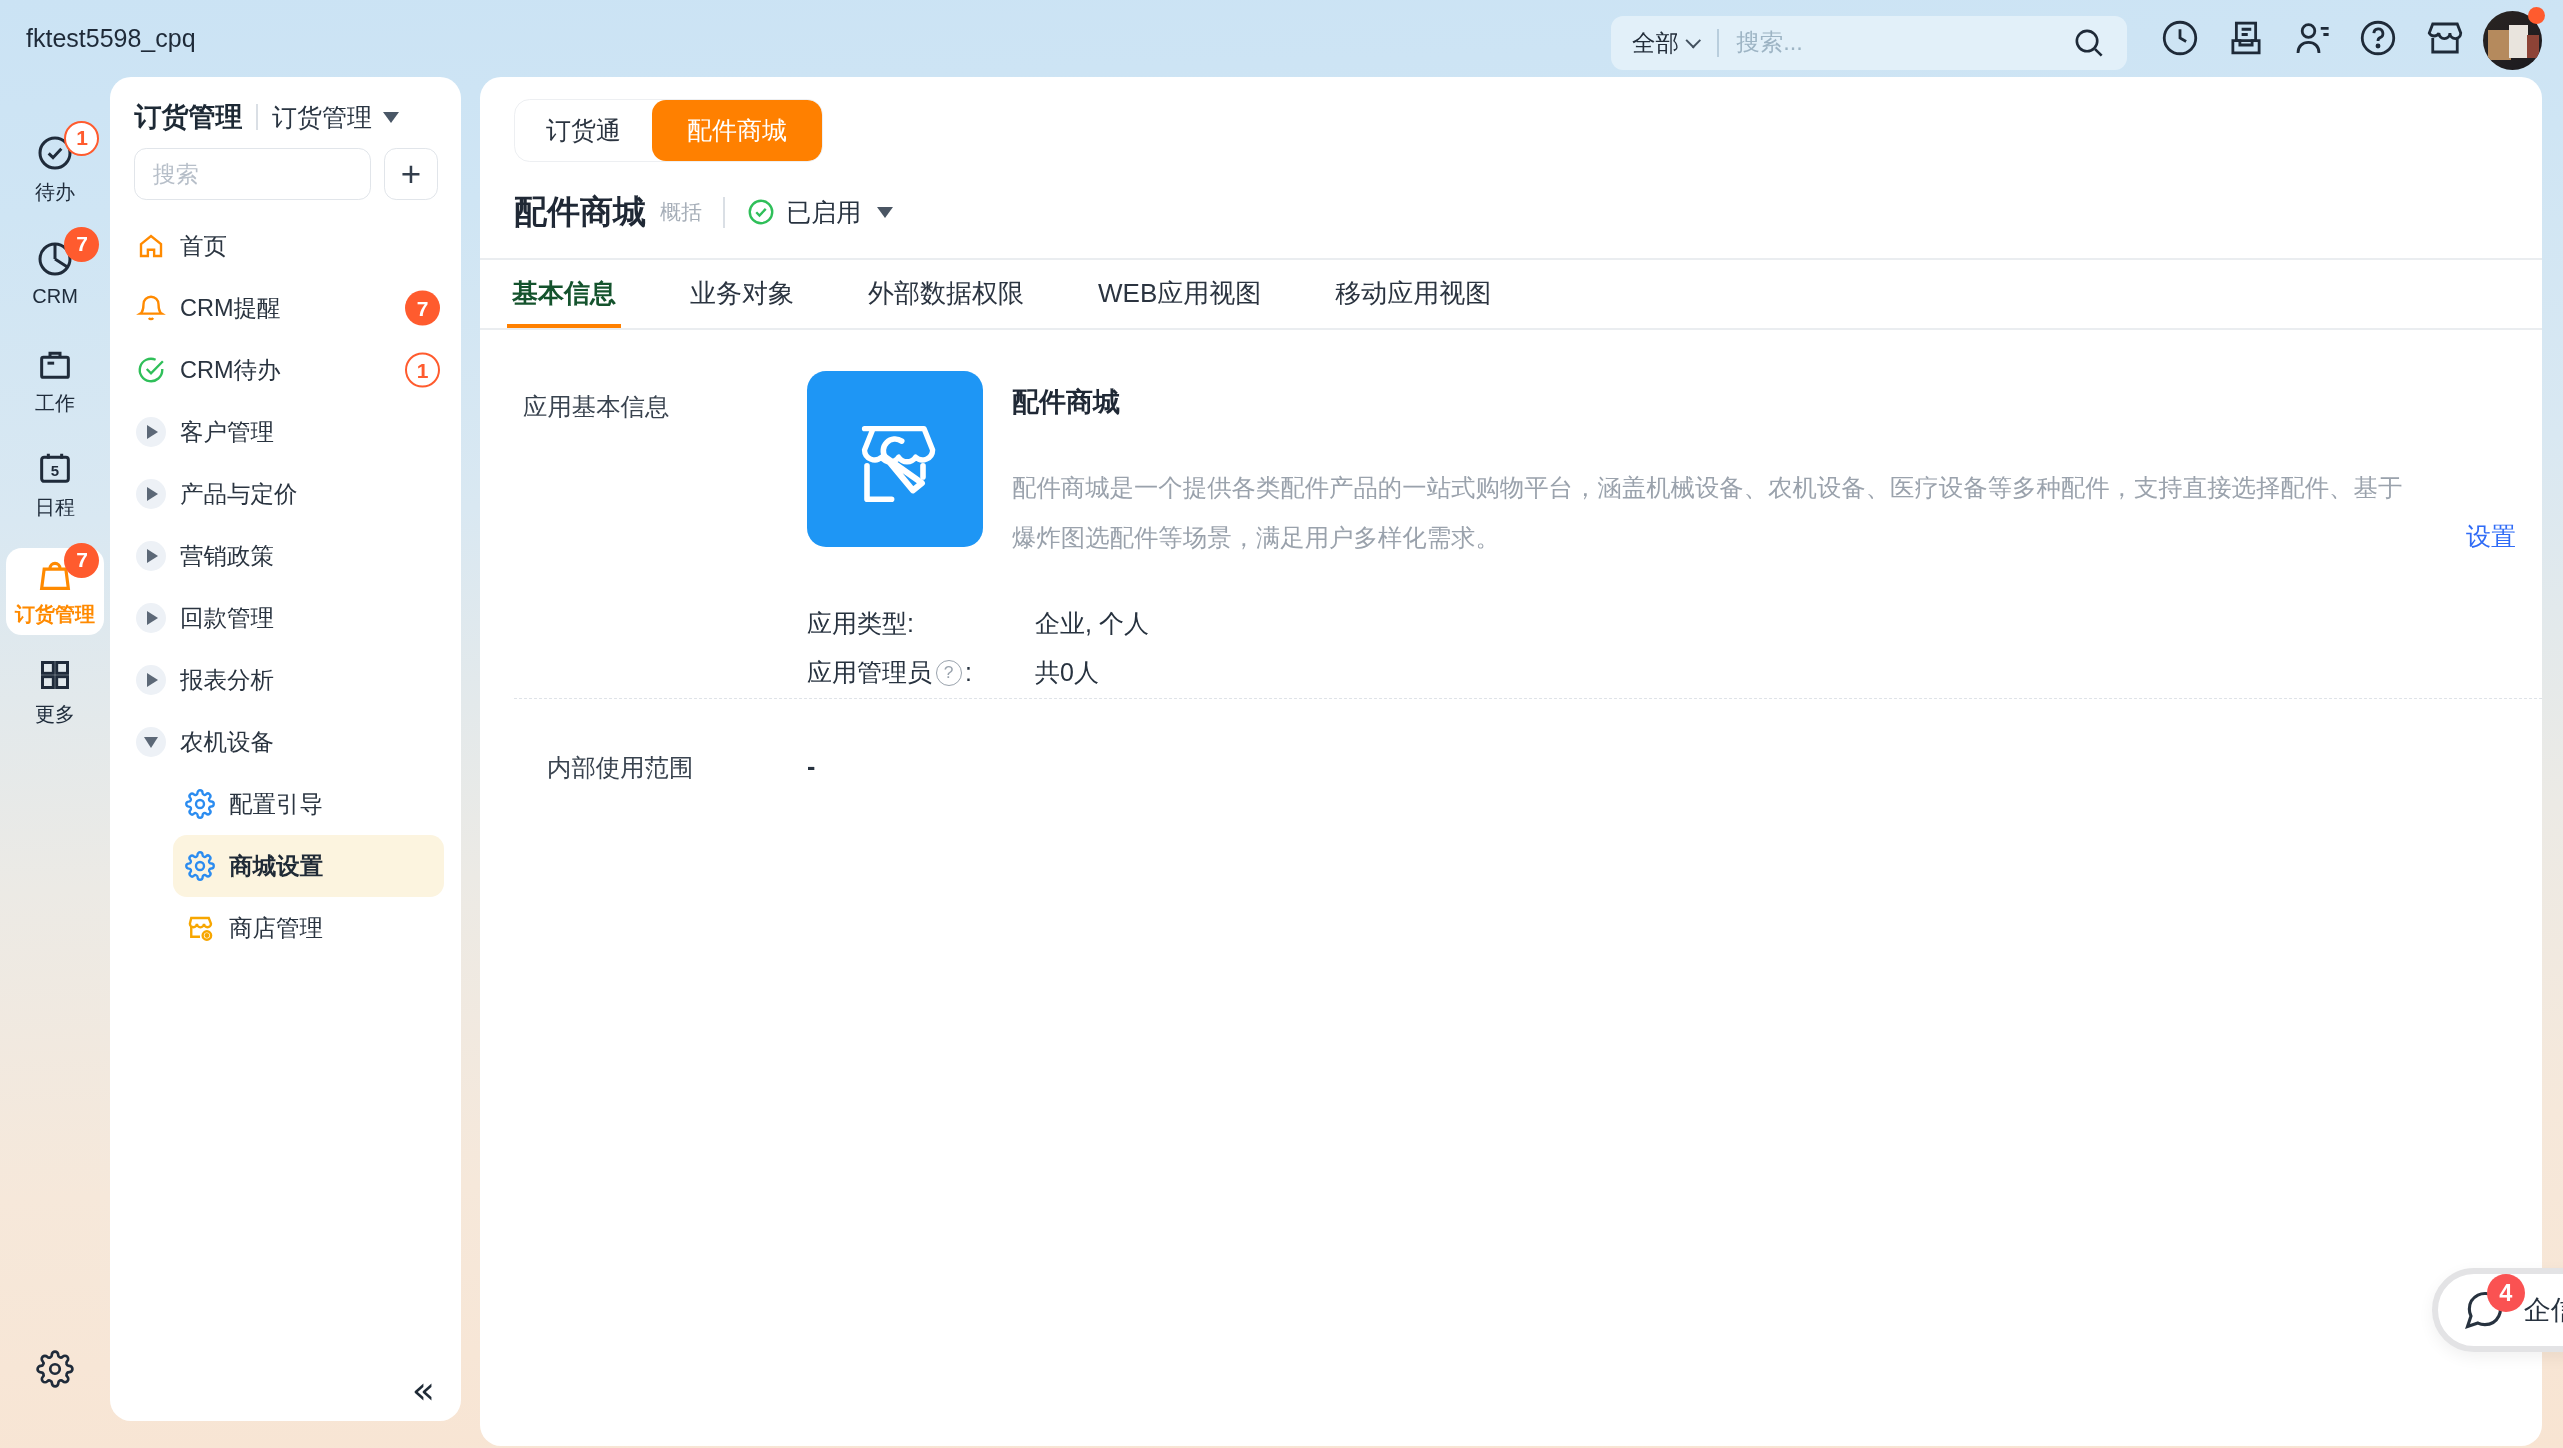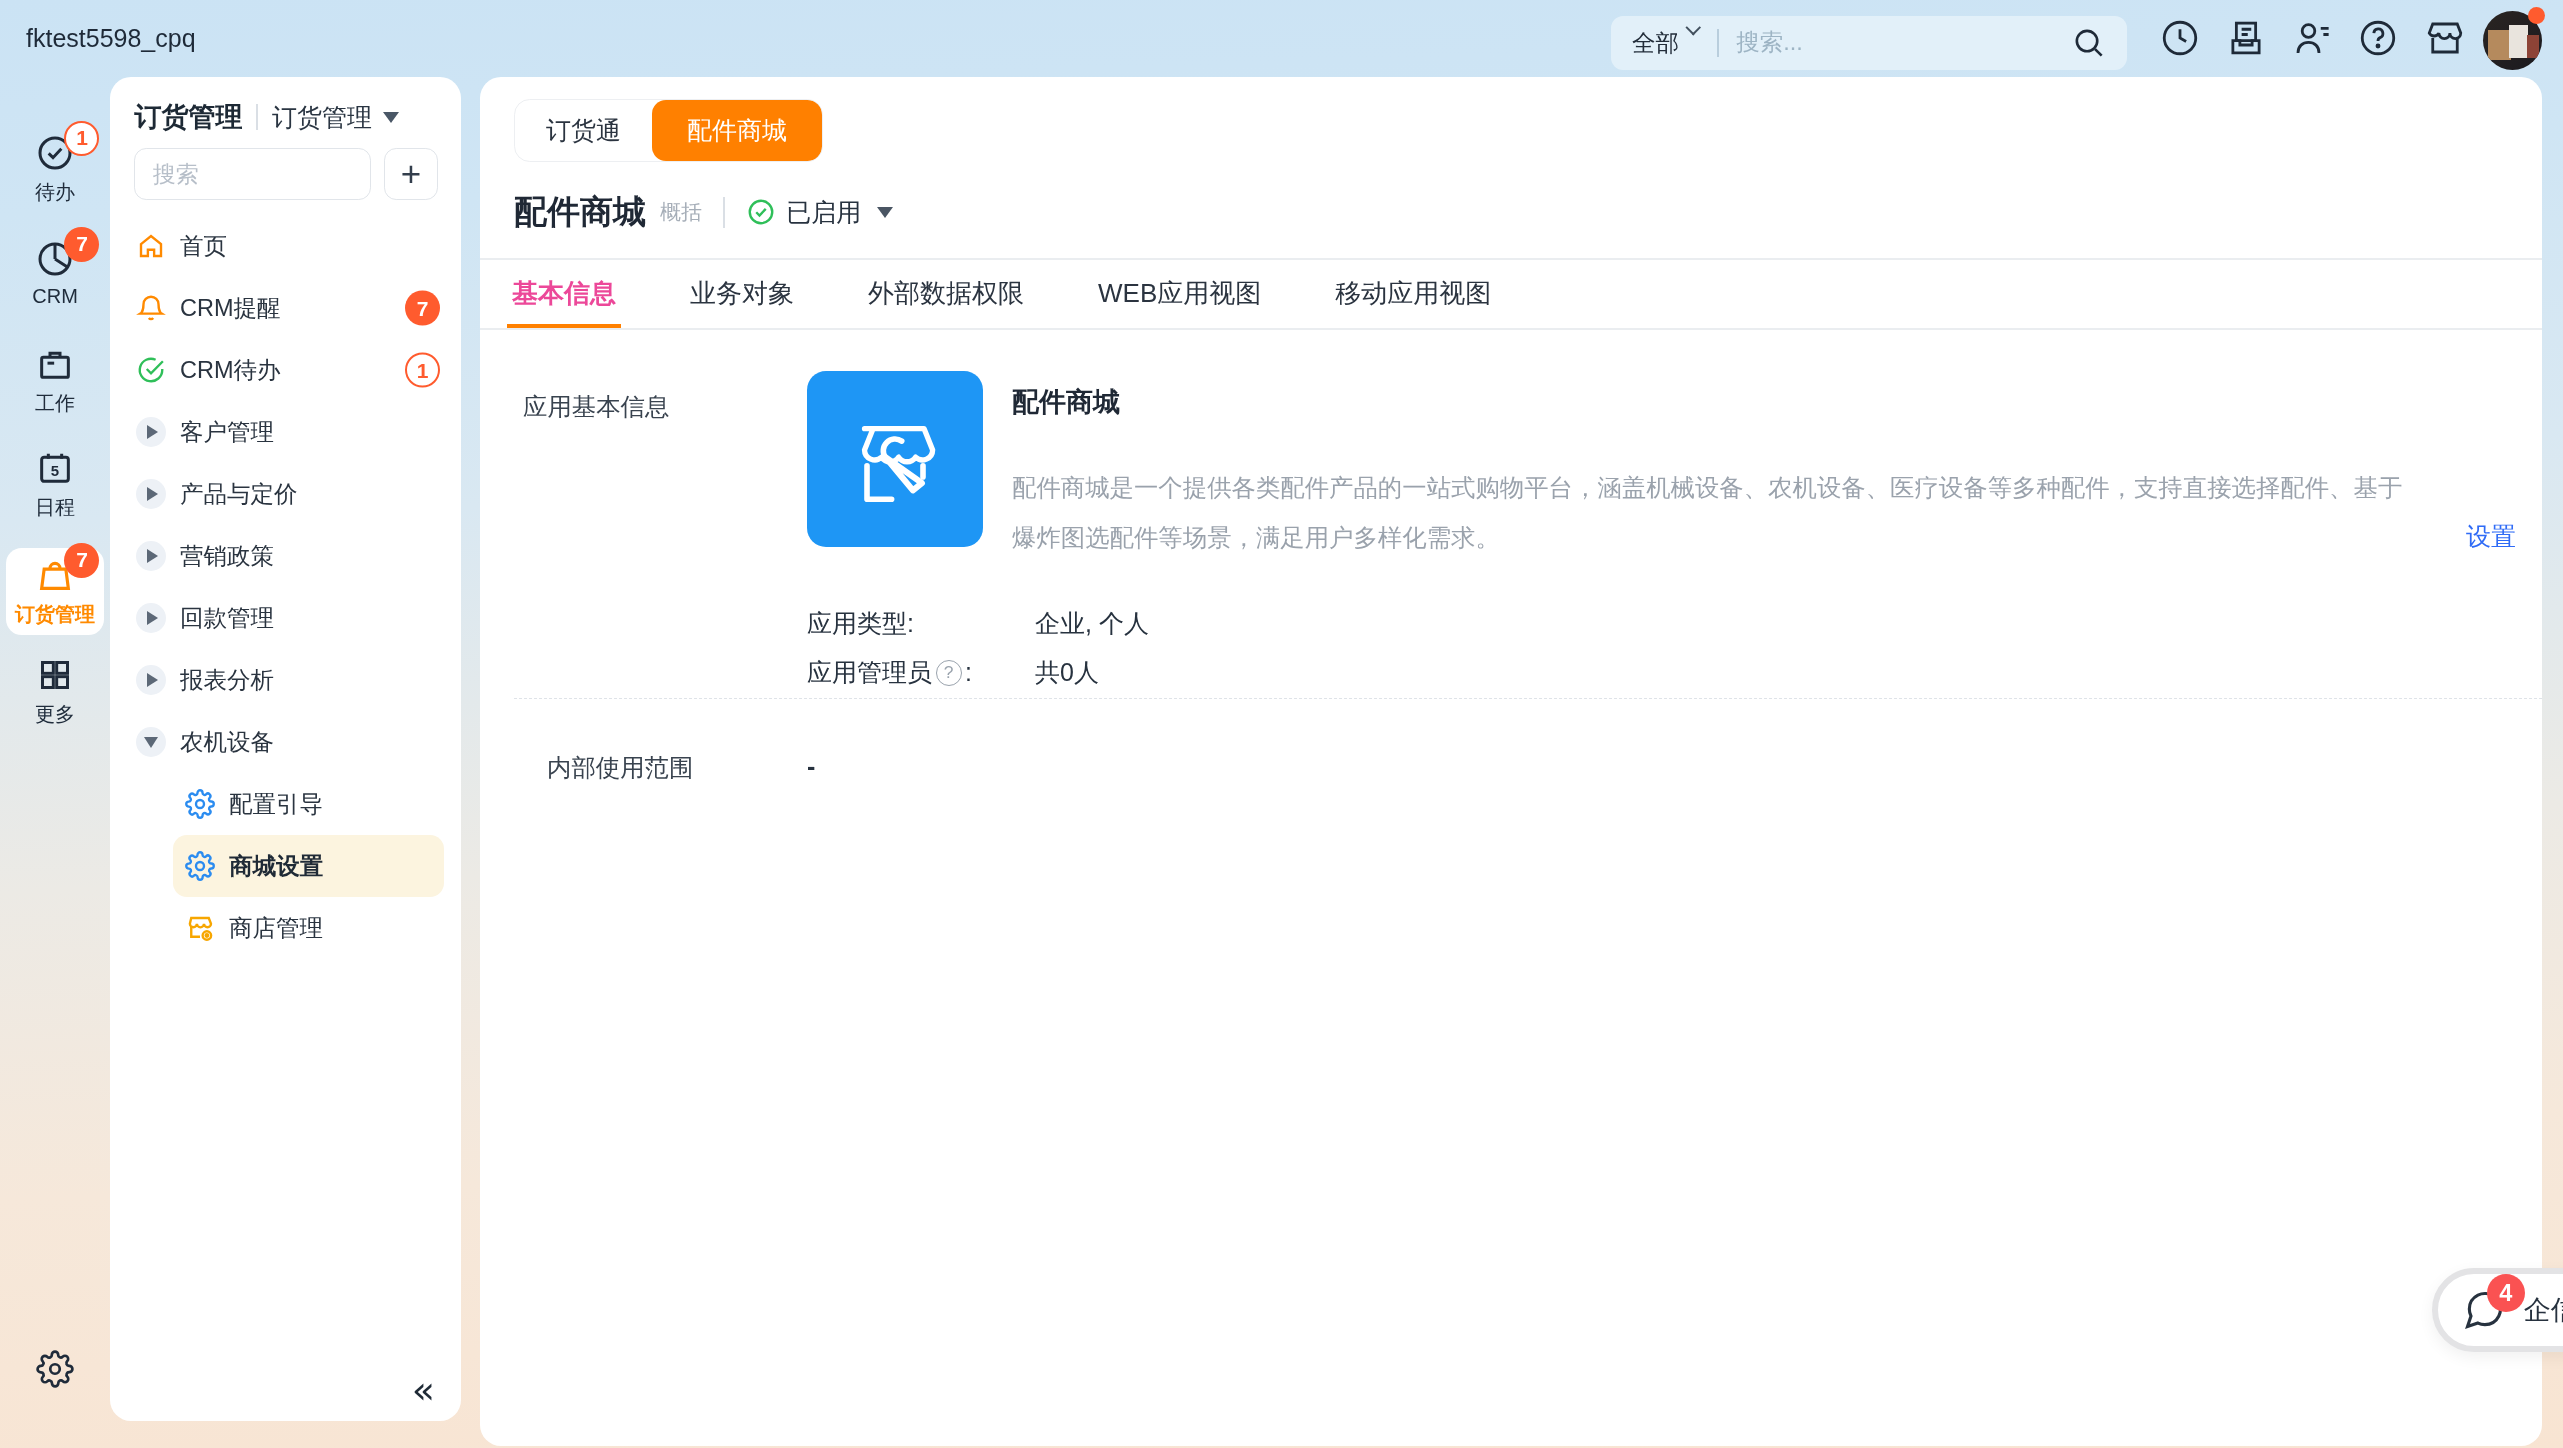--- a/index.html
+++ b/index.html
@@ -6,21 +6,21 @@
   html,body { width:2563px; height:1449px; }
   body { font-family:"Liberation Sans","DejaVu Sans",sans-serif; color:#222d3a; }
   #page { position:relative; width:2563px; height:1449px; overflow:hidden;
     background:linear-gradient(178deg,#cbe3f4 0%,#cfe5f4 14%,#d9e8f2 34%,#eceae5 58%,#f6e8da 78%,#f8e4d2 100%); }
 
   
   .topbar { position:absolute; left:0; top:0; width:100%; height:55px; }
   .ws-title { position:absolute; left:26px; top:0; height:77px; line-height:77px; font-size:25px; font-weight:500; color:#1e2a38; }
   .gsearch { position:absolute; left:1611px; top:15.7px; width:516px; height:54px; border-radius:12.2px;
     background:#e2f0f9; display:flex; align-items:center; padding:0 21px; }
-  .gsearch .scope { font-size:23.5px; color:#222d3a; display:flex; align-items:flex-start; gap:8.7px; cursor:pointer; }
+  .gsearch .scope { font-size:23.5px; color:#222d3a; display:flex; align-items:center; gap:8.7px; cursor:pointer; }
   .chev-down { width:10.5px; height:10.5px; border-right:2.2px solid #42505e; border-bottom:2.2px solid #42505e; transform:rotate(45deg); margin-top:-5.2px; }
   .gsearch .vdiv { width:1.7px; height:28px; background:#b9cedd; margin:0 17.4px 0 19px; }
   .gsearch input { border:none; outline:none; background:transparent; font-size:23.5px; color:#23303e; width:288px; font-family:inherit; }
   .gsearch input::placeholder { color:#9db4c4; }
   .gsearch .mag { margin-left:auto; }
   .tico { position:absolute; top:17.4px; width:42px; height:42px; }
   .avatar { position:absolute; left:2483px; top:10.5px; width:59px; height:59px; border-radius:50%; overflow:hidden;
     background:linear-gradient(135deg,#2a2522 0%,#1b1a1f 100%); }
   .avatar .p1{position:absolute;left:5.2px;top:19px;width:23px;height:30px;background:#b58a5d;}
   .avatar .p2{position:absolute;left:26px;top:14px;width:19px;height:33px;background:#e9e4dd;}
@@ -74,21 +74,21 @@
   .app-tab.active { background:#ff8000; color:#fff; border-radius:14px; padding:0 35px; }
   .title-row { position:absolute; left:34px; top:106px; height:58px; display:flex; align-items:center; }
   .page-title { font-size:33px; font-weight:600; color:#1f2835; }
   .title-tag { font-size:21px; color:#a6aeb8; margin-left:14px; }
   .title-vd { width:1.7px; height:31px; background:#dadfe5; margin:0 21px; }
   .status { display:flex; align-items:center; gap:10.5px; font-size:25px; color:#27323f; cursor:pointer;text-align:center; }
   .status .tri-down { border-top-color:#4a5563; margin-left:5.2px; }
   .div1 { position:absolute; left:0; top:181px; width:100%; height:1.7px; background:#eaedf0; }
   .nav-tabs { position:absolute; left:32px; top:185px; height:66px; display:flex; gap:74px; align-items:center; }
   .nav-tab { font-size:26px; color:#2b3440; cursor:pointer; position:relative; padding-bottom:3.5px; }
-  .nav-tab.active { color:#ec4899; font-weight:600; }
+  .nav-tab.active { color:#14532d; font-weight:600; }
   .nav-tab.active::after { content:""; position:absolute; left:-5.2px; right:-5.2px; bottom:-15.7px; height:6.1px; background:#ff8000; }
   .div2 { position:absolute; left:0; top:251px; width:100%; height:1.7px; background:#eaedf0; }
 
   .sec-label { position:absolute; left:43px; top:314px; font-size:24.4px; color:#39434f; }
   .app-icon { position:absolute; left:327px; top:294px; width:176px; height:176px; border-radius:19px; background:#1e96f5;
     display:flex; align-items:center; justify-content:center; }
   .app-name { position:absolute; left:532px; top:307px; font-size:27px; font-weight:bold; color:#1f2835; }
   .app-desc { position:absolute; left:532px; top:386px; width:1404px; font-size:24.4px; line-height:50px; color:#9aa2ac; }
   .settings-link { position:absolute; right:26px; top:443px; font-size:25px; color:#2f6bf6; cursor:pointer; }
   .field-row { position:absolute; left:327px; display:flex; font-size:25px; color:#27323f; align-items:center; }

